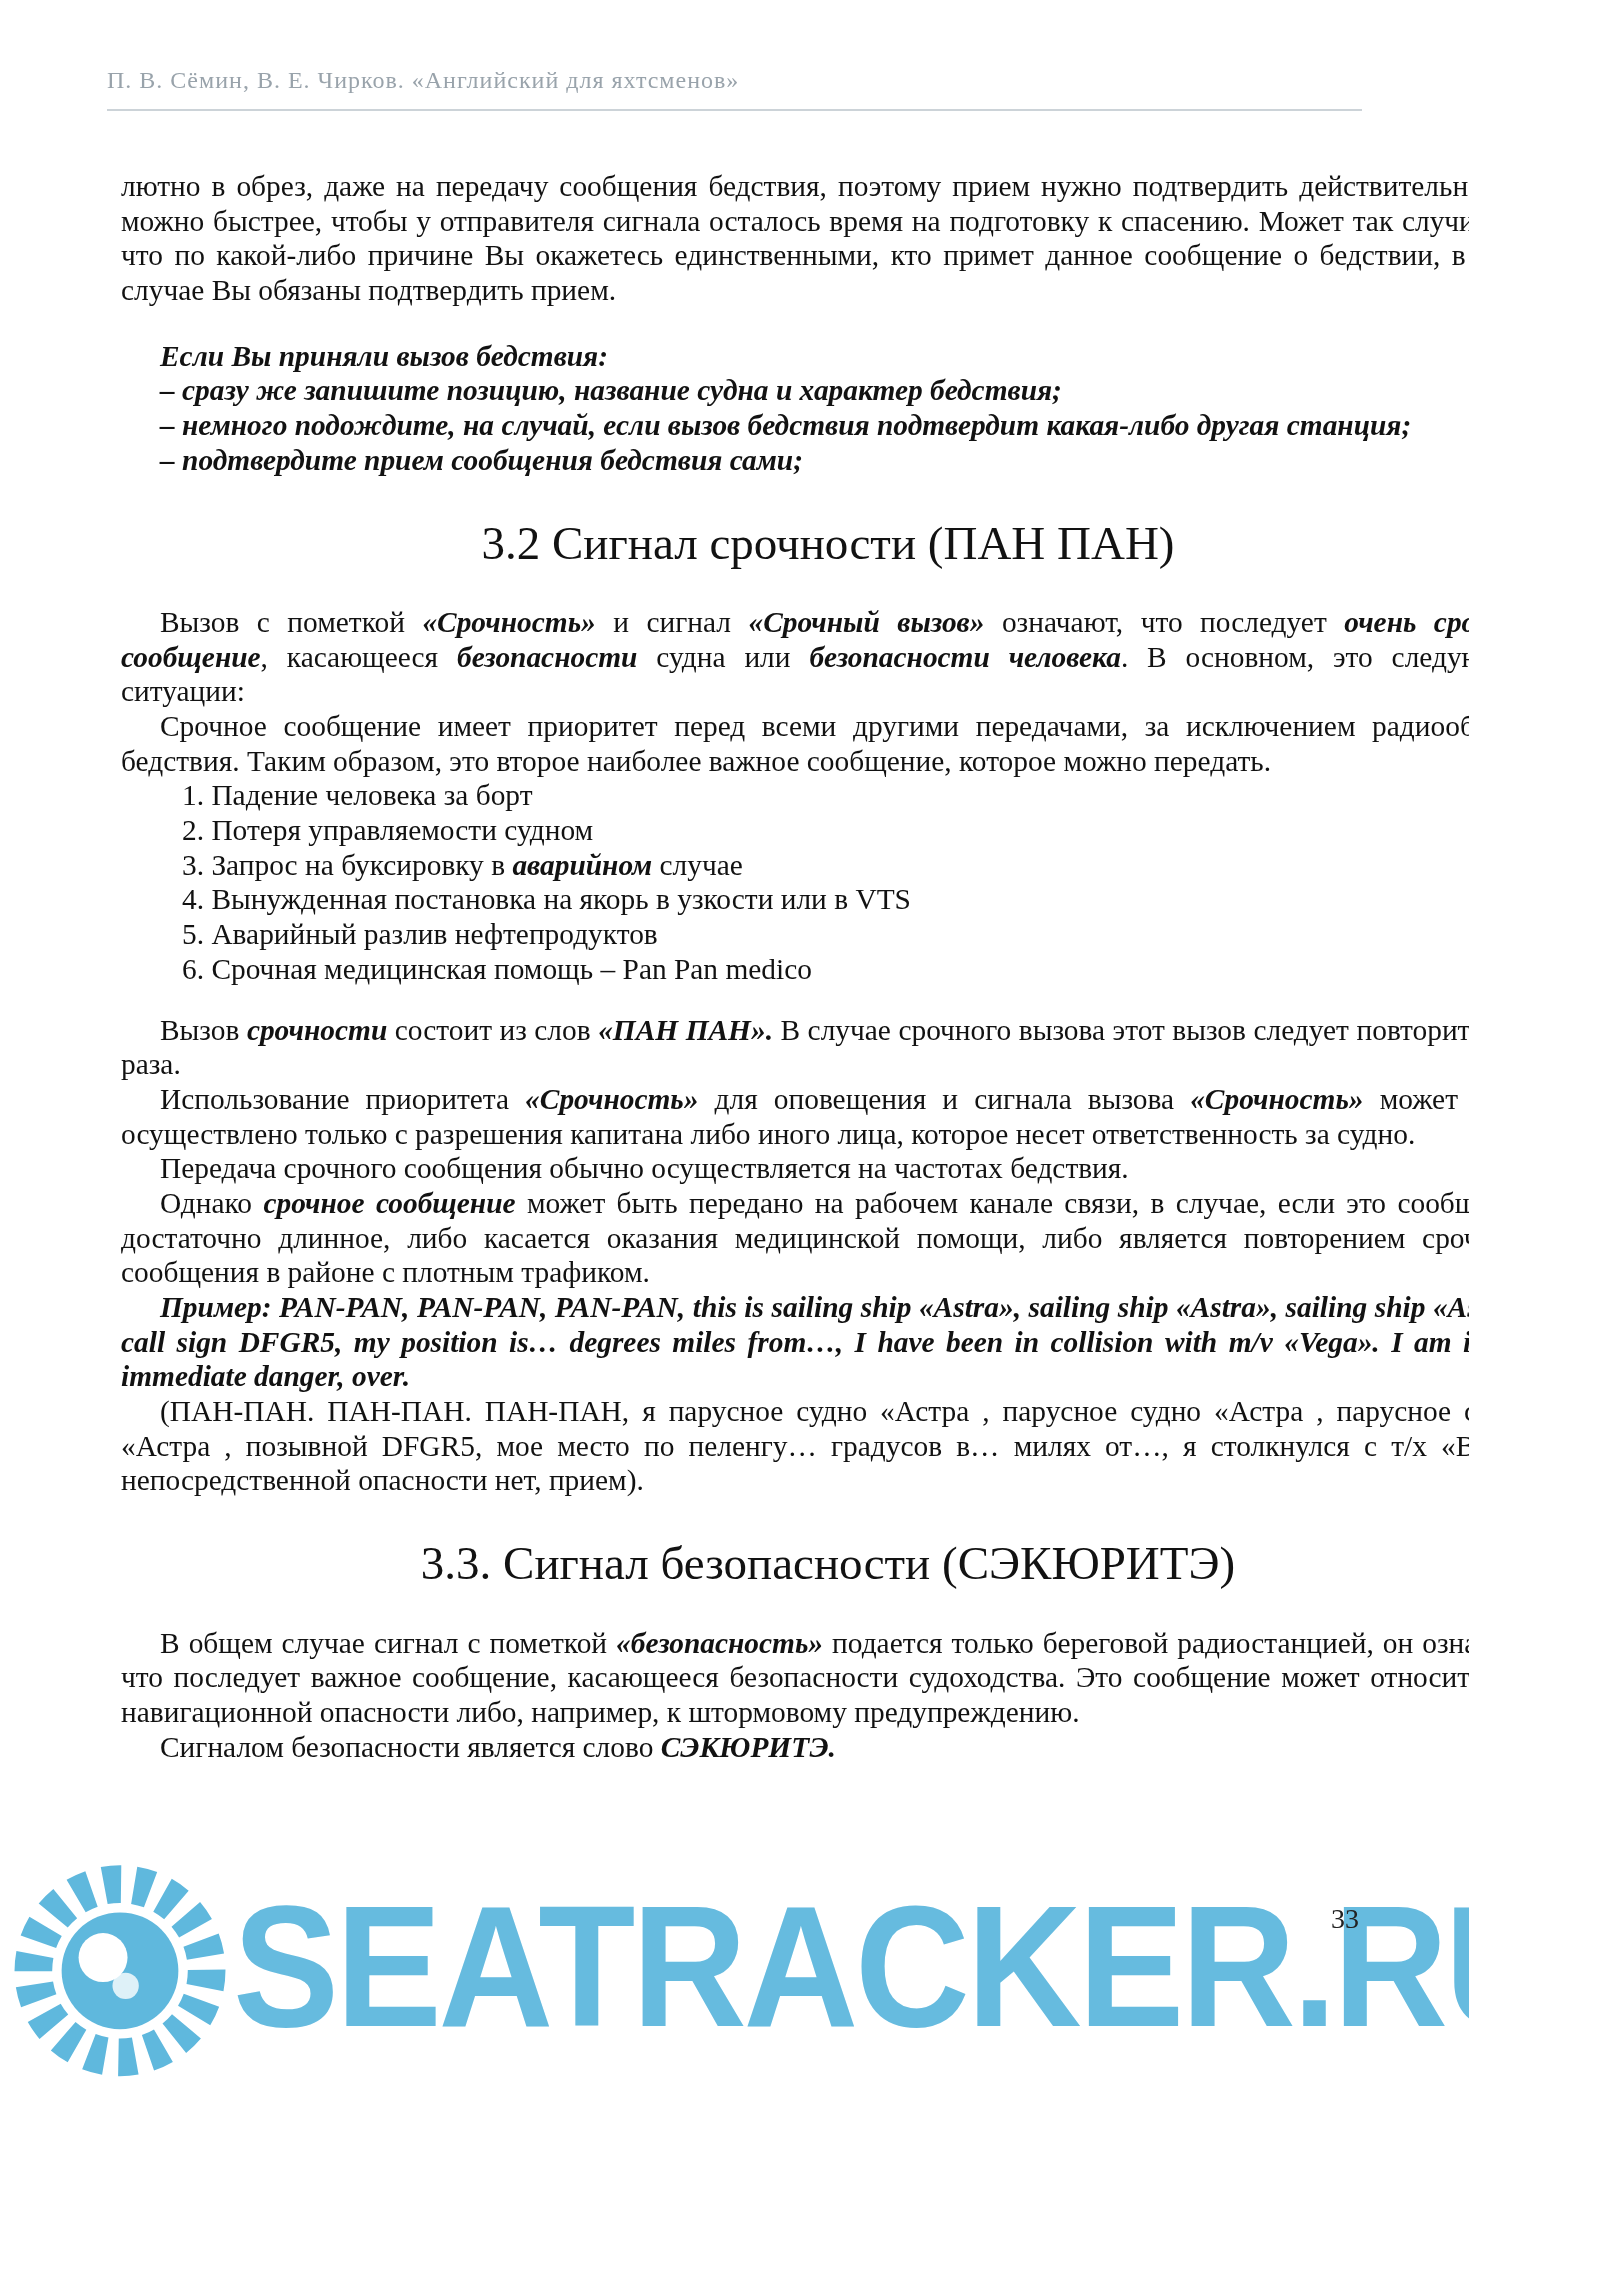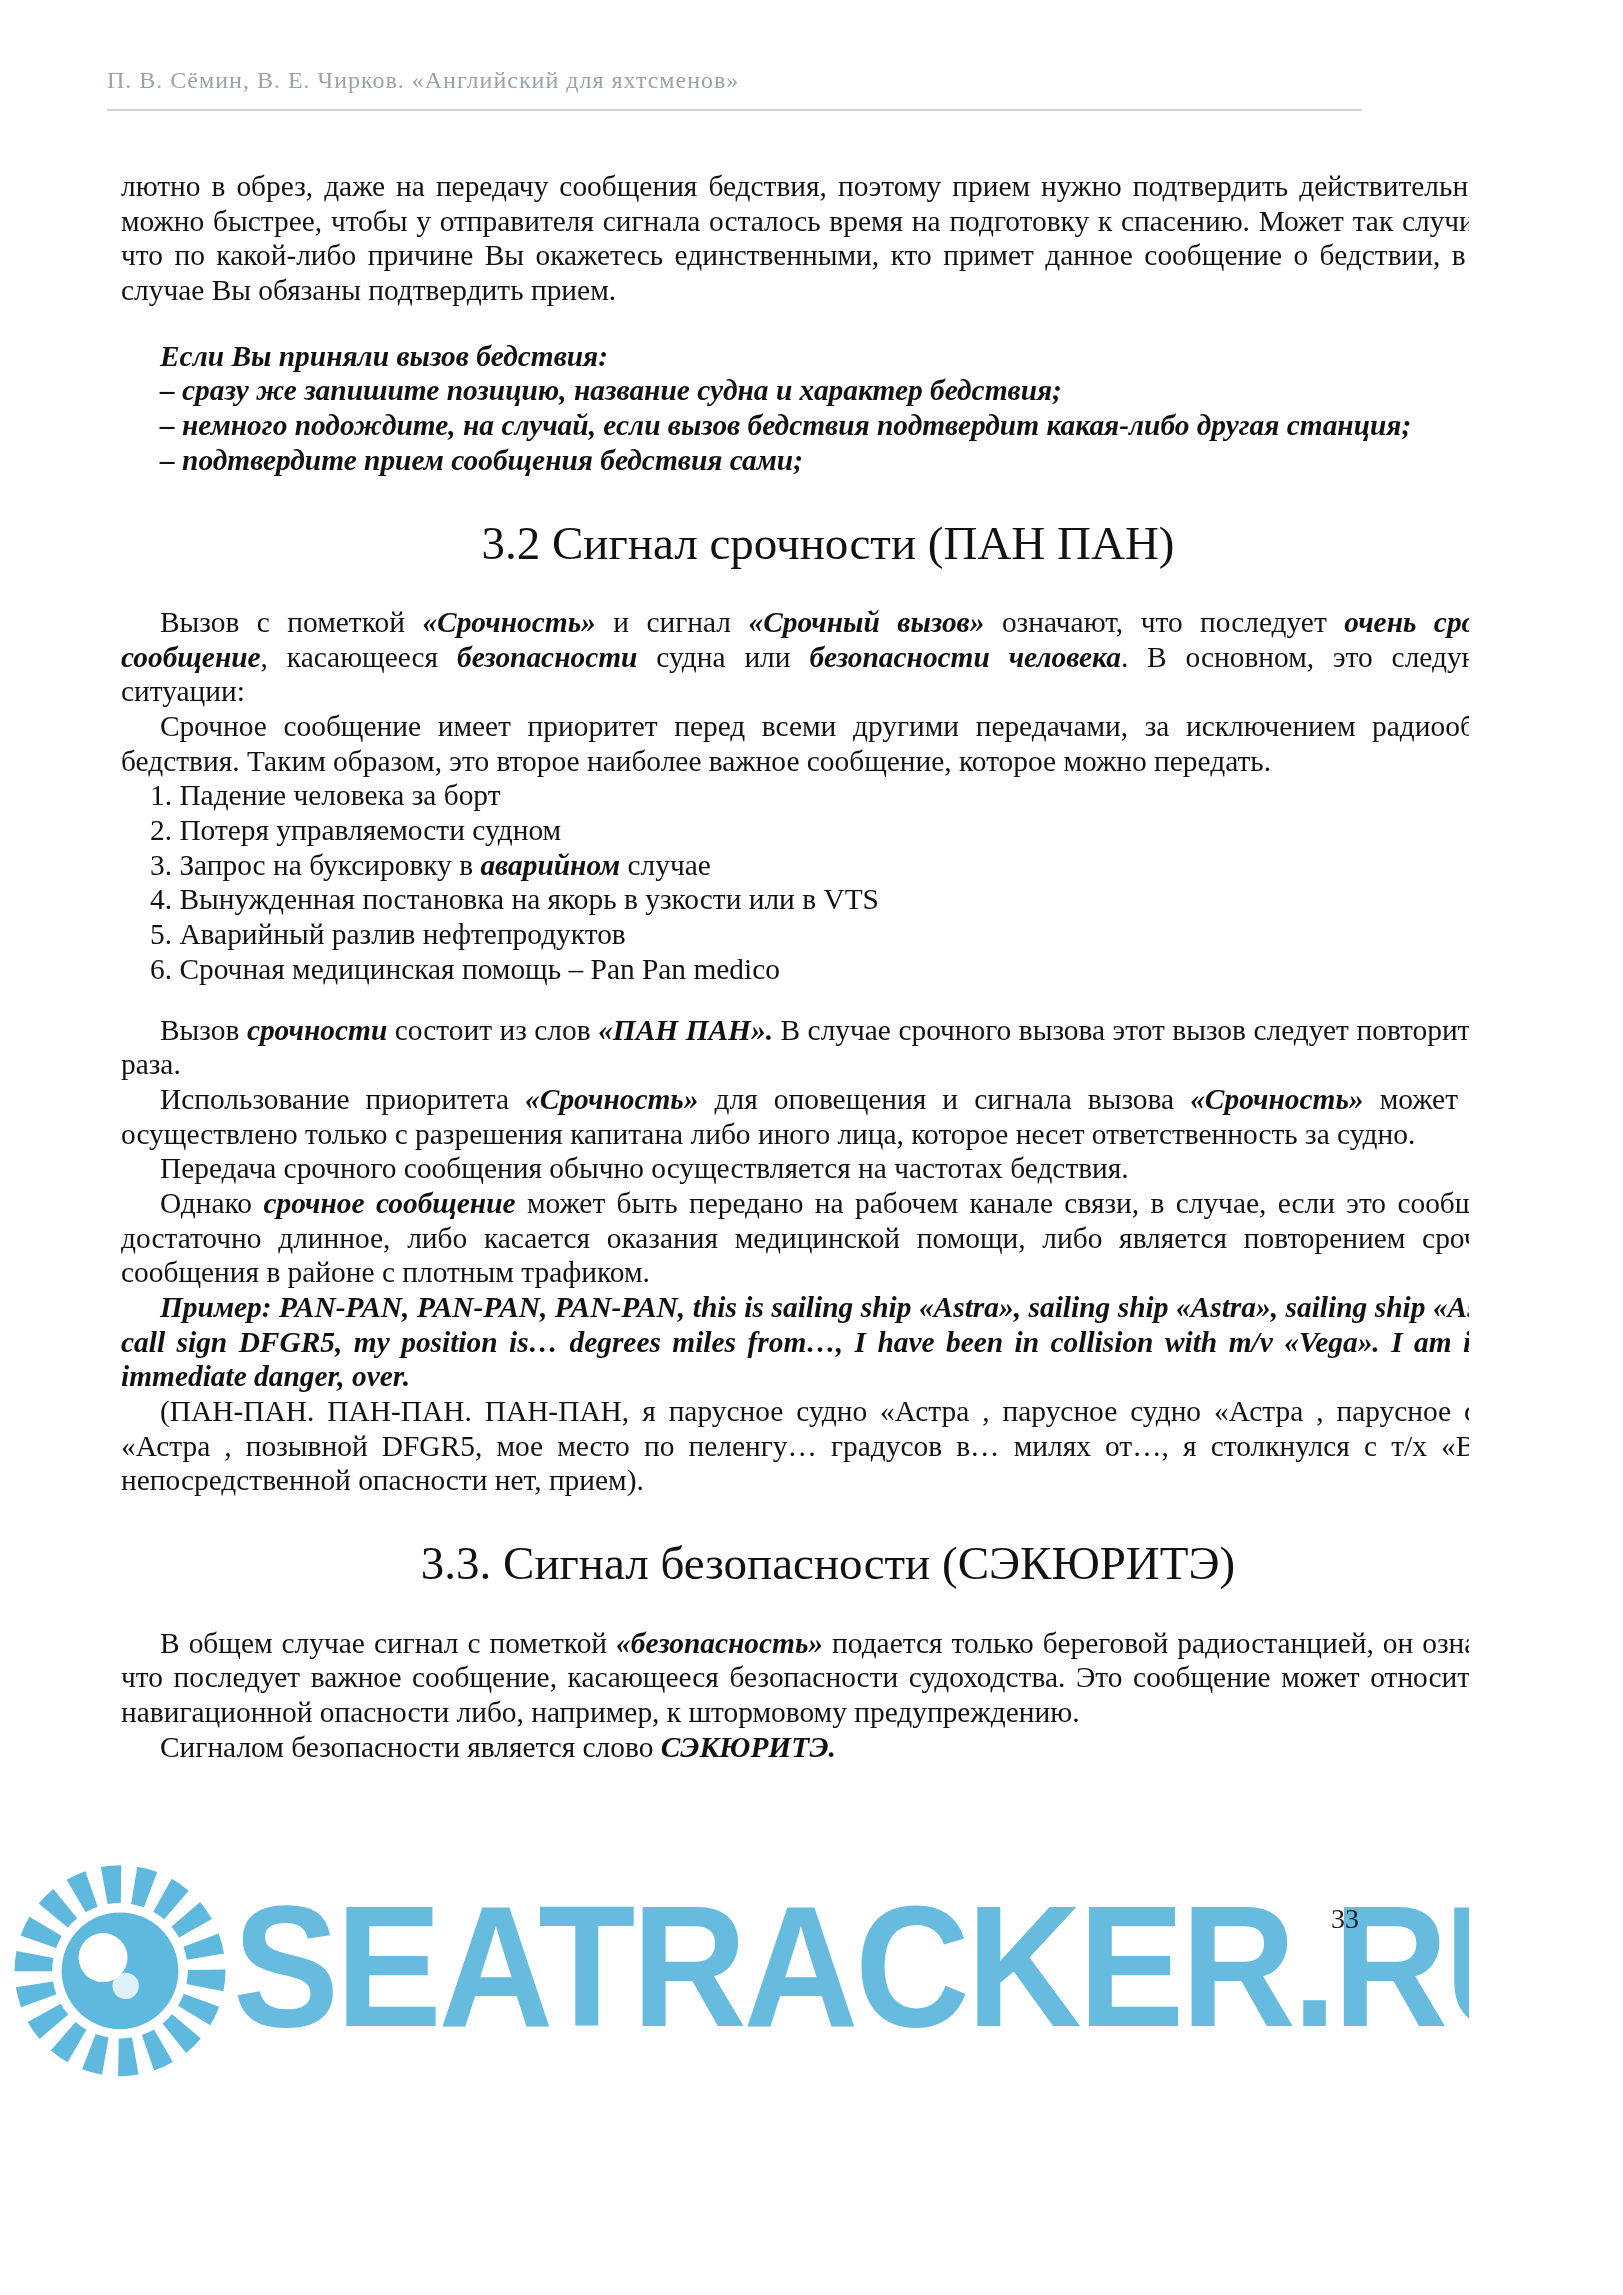--- a/index.html
+++ b/index.html
@@ -36,21 +36,21 @@
     top: 169px;
     width: 1414px;
     font-size: 29.4px;
     line-height: 1.18;
     text-align: justify;
     color: #121212;
   }
   .content p { margin: 0; }
   .content p.indent { text-indent: 39px; }
   .content .li {
-    margin-left: 29px;
+    margin-left: 61px;
     text-align: left;
   }
   .content h2.section {
     font-size: 47px;
     font-weight: 400;
     text-align: center;
     text-indent: 0;
     margin: 38px 0 34px 0;
   }
   .content b { font-weight: 700; font-style: italic; }

